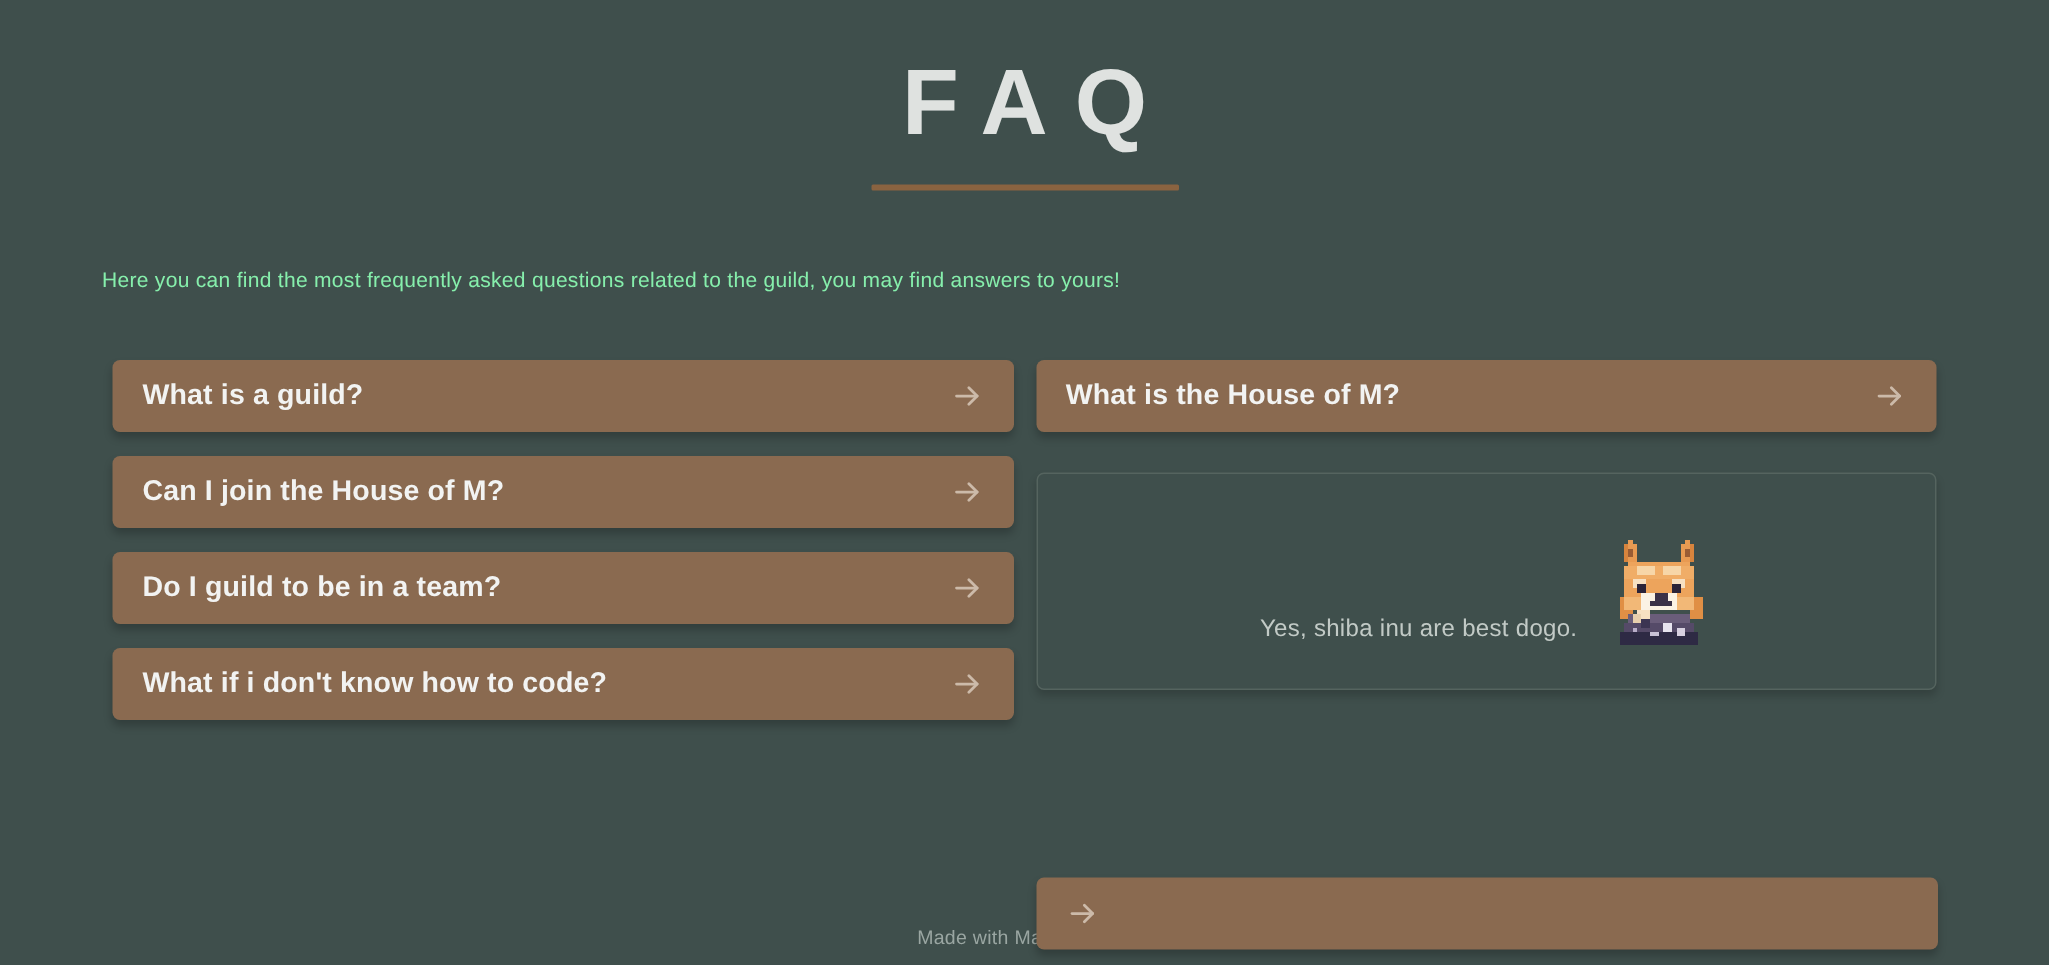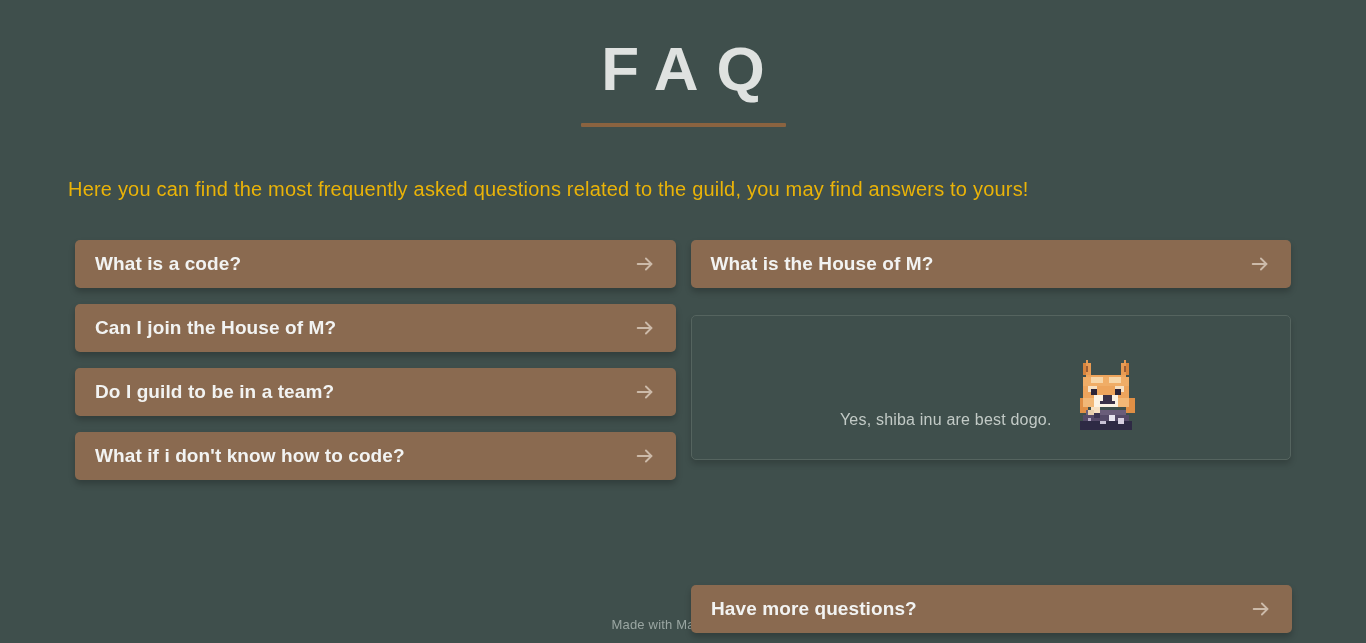--- a/index.html
+++ b/index.html
@@ -26,22 +26,22 @@
     width: 205px; height: 4px;
     background: #8a6340;
     margin: 22px auto 0 auto;
     border-radius: 1px;
   }
   .subtitle {
     position: absolute;
     top: 178px; left: 68px;
     width: 1230px;
     text-align: left;
-    font-size: 20px;
-    color: #eab308;
+    font-size: 14px;
+    color: #86efac;
     letter-spacing: .2px;
   }
 
   
   .faq-wrap {
     position: absolute;
     top: 240px; left: 75px;
     width: 1216px;
     display: flex;
     gap: 15px;
@@ -132,21 +132,21 @@
   </div>
 
   <div class="subtitle">Here you can find the most frequently asked questions related to the guild, you may find answers to yours!</div>
 
   <div class="faq-wrap">
 
     <div class="faq-col">
 
       <div class="faq-item">
         <button class="faq-btn">
-          <span class="q-text">What is a code?</span>
+          <span class="q-text">What is a guild?</span>
           <span class="arrow">
             <svg viewBox="0 0 24 24" fill="none" stroke="#e6d9cc" stroke-width="2" stroke-linecap="round" stroke-linejoin="round">
                 <line x1="4" y1="12" x2="19" y2="12"></line>
                 <polyline points="13,6 19,12 13,18"></polyline>
               </svg>
           </span>
         </button>
       </div>
 
       <div class="faq-item">
@@ -257,21 +257,20 @@
         </div>
       </div>
 
     </div>
   </div>
 
   <div class="footer">Made with Magic &amp; Scie</div>
 
   <div class="floating-last">
     <button class="faq-btn">
-      <span class="q-text">Have more questions?</span>
       <span class="arrow">
         <svg viewBox="0 0 24 24" fill="none" stroke="#e6d9cc" stroke-width="2" stroke-linecap="round" stroke-linejoin="round">
             <line x1="4" y1="12" x2="19" y2="12"></line>
             <polyline points="13,6 19,12 13,18"></polyline>
           </svg>
       </span>
     </button>
   </div>
 
 </div>

